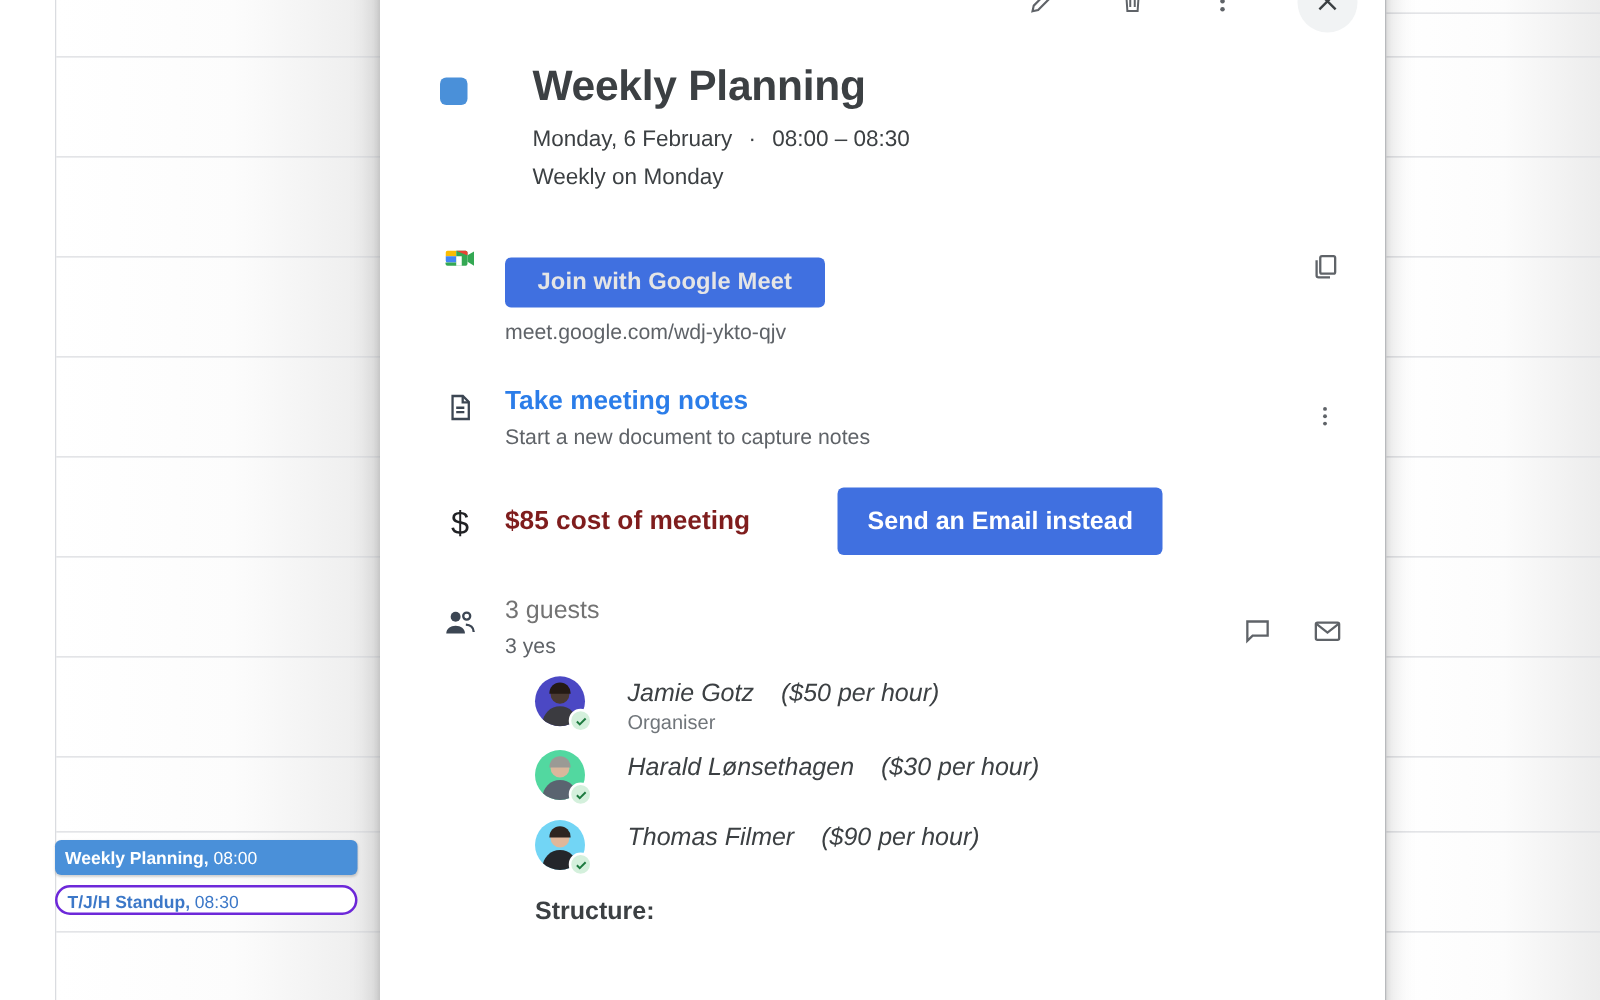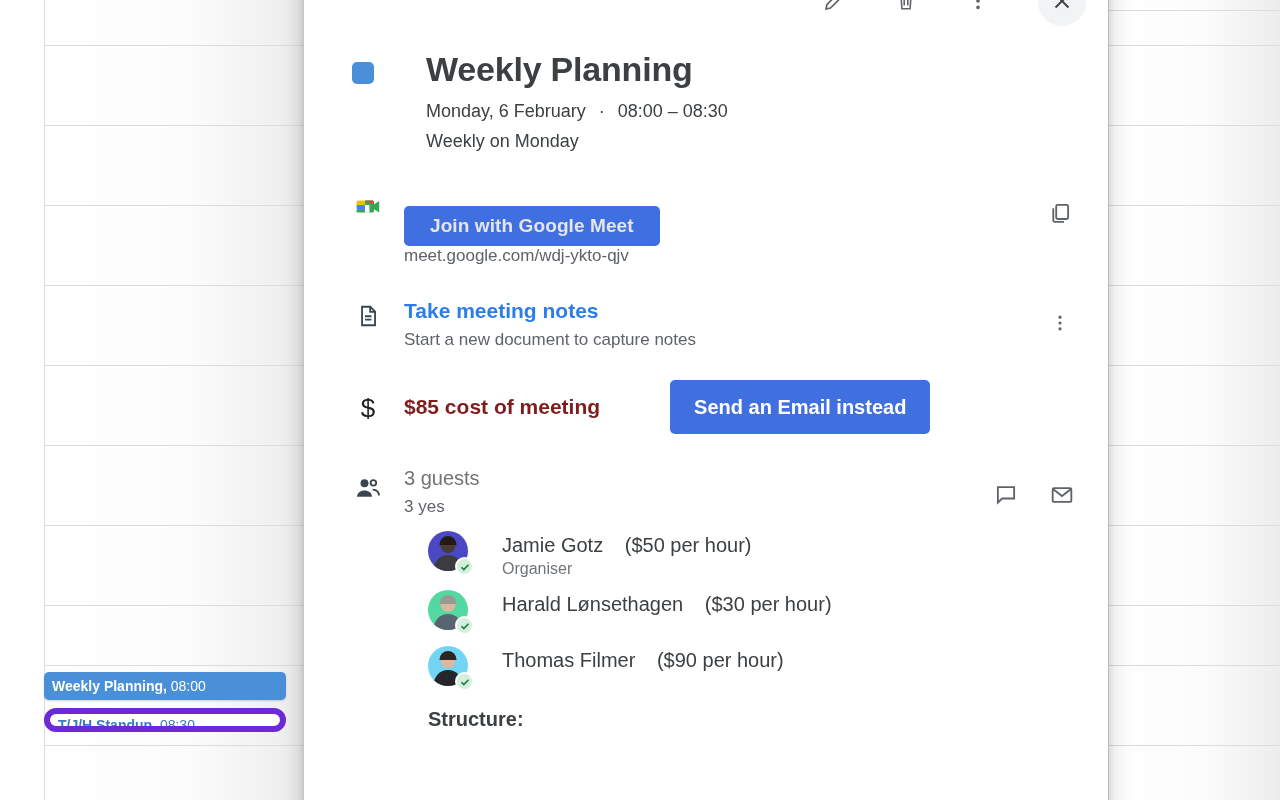--- a/index.html
+++ b/index.html
@@ -46,21 +46,21 @@
   .chip-filled {
     background: #4a90d9;
     color: #ffffff;
     width: 242px;
     box-shadow: 0 1px 2px rgba(0,0,0,.18);
   }
   .chip-filled b { font-weight: 700; }
   .chip-outline {
     background: #ffffff;
     color: #3c78c8;
-    border: 6px solid #6d28d9;
+    border: 2px solid #6d28d9;
     width: 242px;
     height: 24px;
     line-height: 22px;
     border-radius: 12px;
   }
   .chip-outline b { font-weight: 700; }
 
   
   #event-dialog {
     position: absolute;
@@ -126,21 +126,21 @@
   
   .meet-row { margin-top: 28px; }
   .btn-primary {
     background: #4070e0; color: #e5e5e5;
     border: none; border-radius: 5px;
     font-family: "Liberation Sans", sans-serif;
     font-size: 19px; font-weight: 700;
     padding: 0 26px; height: 40px;
     cursor: pointer; letter-spacing: .1px; margin-top: 26px;
   }
-  .meet-url { font-size: 17px; color: #5f6368; }
+  .meet-url { font-size: 17px; color: #5f6368; margin-top: 10px; }
   .copy-btn {
     position: absolute; right: 28px; top: 14px;
     width: 40px; height: 40px; border: none; background: transparent;
     display: flex; align-items: center; justify-content: center;
     cursor: pointer; color: #5f6368;
   }
 
   
   .notes-row { margin-top: 32px; }
   .notes-link {
@@ -211,21 +211,21 @@
     background: #3a3a3c;
   }
   .check-badge {
     position: absolute; right: -2px; bottom: -1px;
     width: 19px; height: 19px; border-radius: 50%;
     background: #d4f0dc;
     border: 2px solid #ffffff;
     display: flex; align-items: center; justify-content: center;
   }
   .guest-info { margin-left: 30px; }
-  .guest-name { font-size: 20px; color: #3c4043; line-height: 28px; white-space: nowrap; }
+  .guest-name { font-size: 20px; color: #3c4043; line-height: 28px; white-space: nowrap; font-style: italic; }
   .guest-rate { padding-left: 16px; }
   .guest-role { font-size: 16px; color: #70757a; margin-top: 1px; }
 
   
   .desc { margin-top: 18px; padding-left: 124px; }
   .desc-head { font-size: 20px; font-weight: 700; color: #3c4043; }
 </style>
 </head>
 <body>
 

